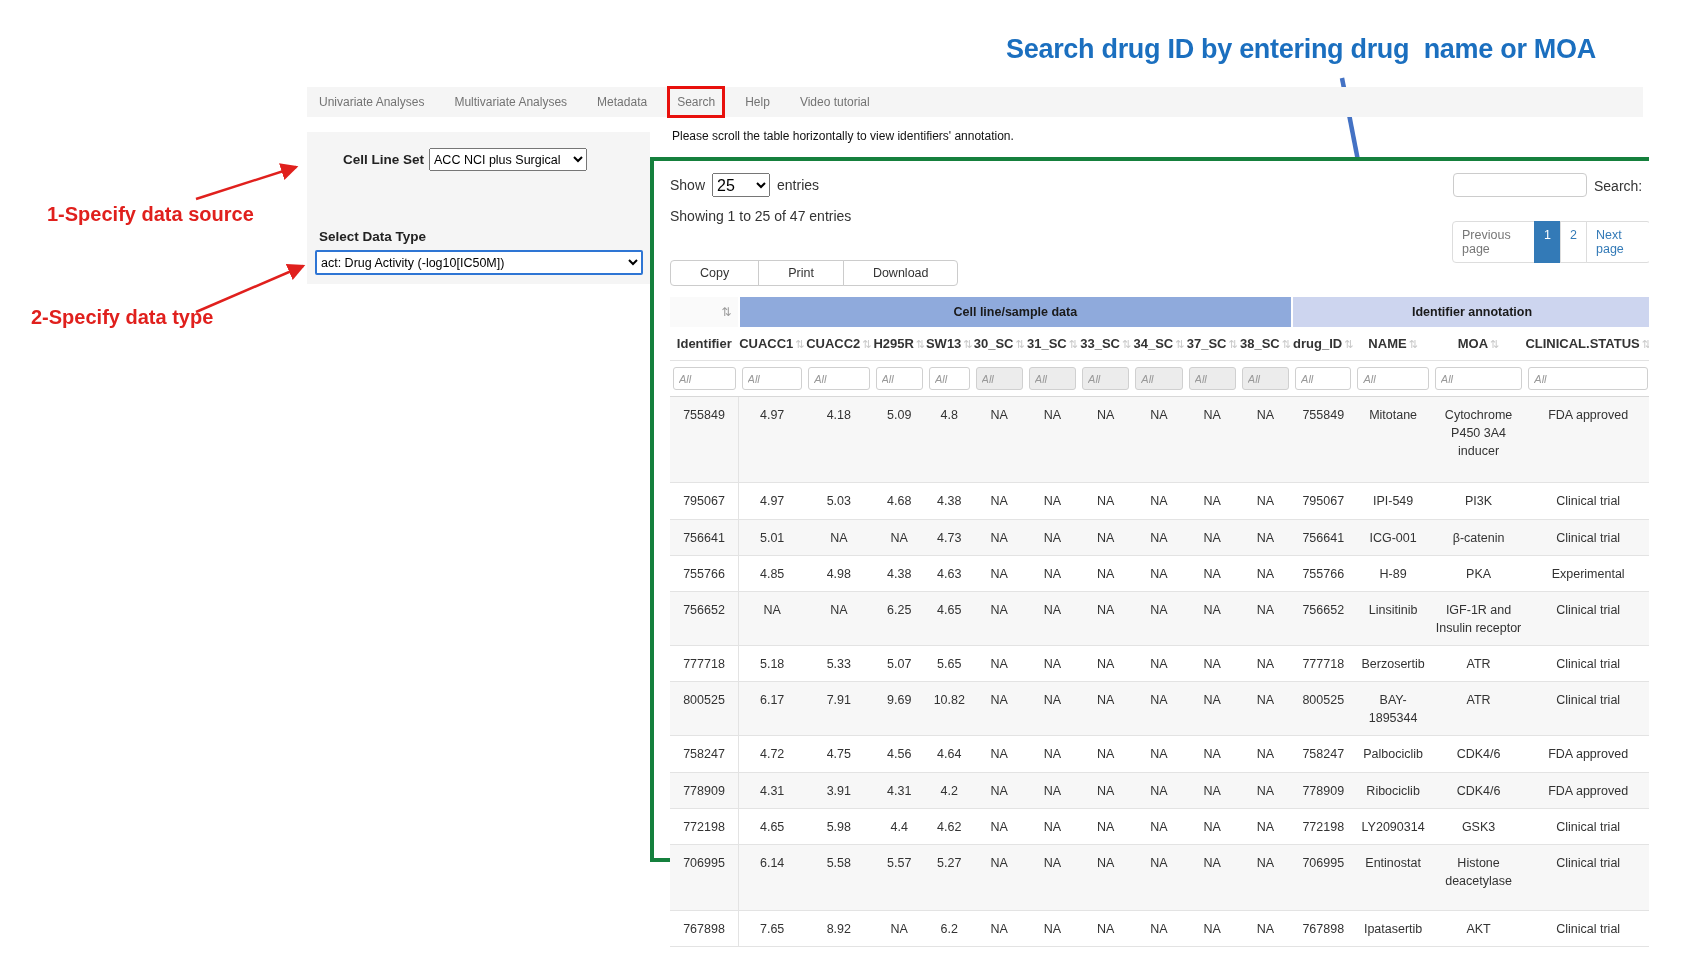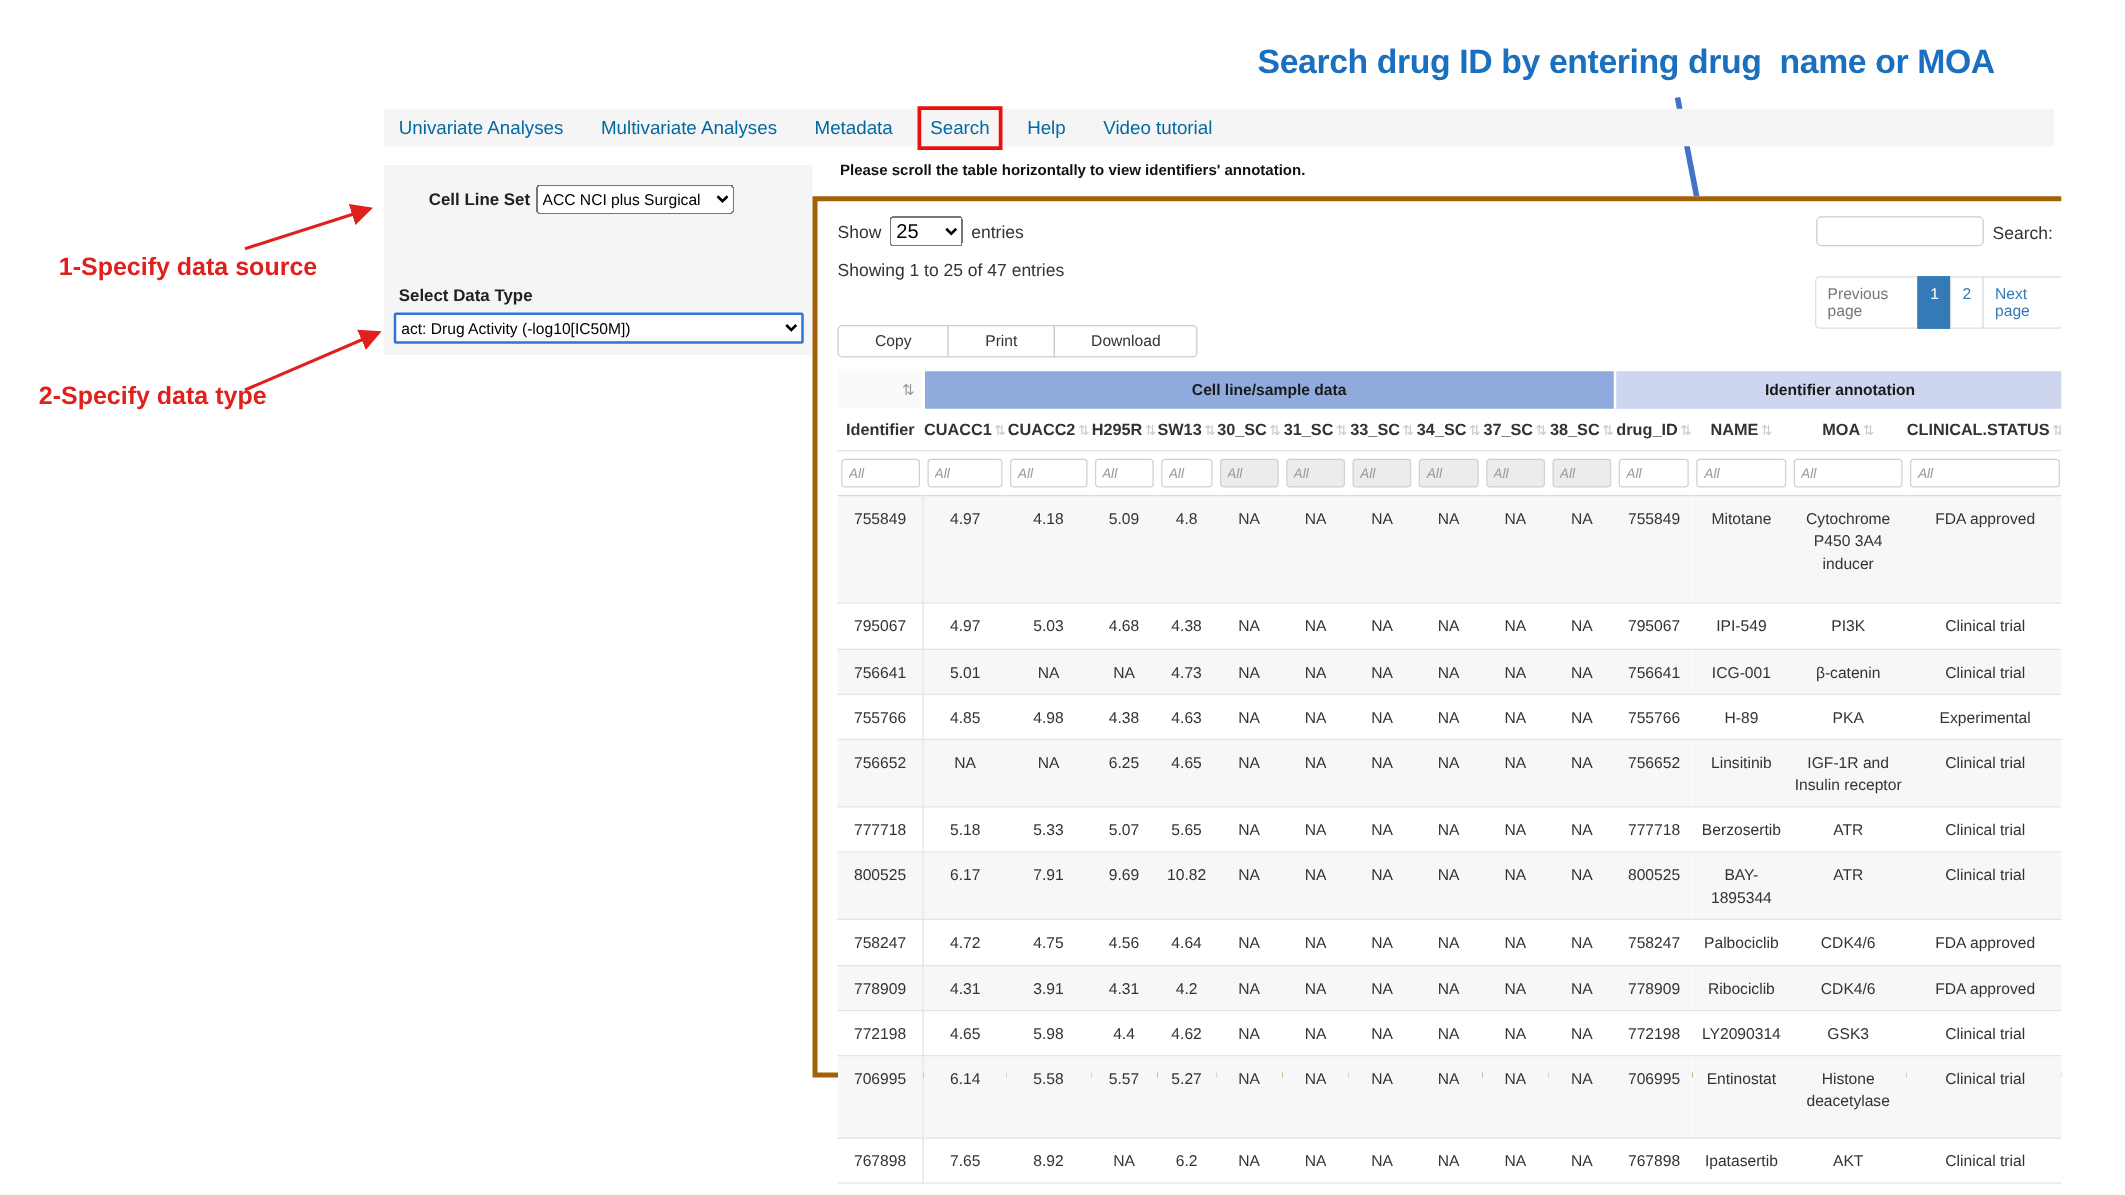--- a/index.html
+++ b/index.html
@@ -10,40 +10,40 @@
   .blue-note{position:absolute;left:1006px;top:34px;font-size:27px;font-weight:bold;
              color:#1b6fbf;white-space:pre;letter-spacing:-0.3px;}
   .red-note{position:absolute;font-size:20px;font-weight:bold;color:#e0201d;white-space:pre;}
   .red-note.n1{left:47px;top:203px;}
   .red-note.n2{left:31px;top:306px;}
   svg.overlay{position:absolute;left:0;top:0;pointer-events:none;}
 
   
   .navbar{position:absolute;left:307px;top:87px;width:1336px;height:30px;background:#f5f5f5;
           display:flex;align-items:center;gap:26px;padding-left:10px;box-sizing:border-box;}
-  .nav-item{font-size:15px;color:#0369a1;cursor:pointer;position:relative;padding:2px 2px;}
+  .nav-item{font-size:12px;color:#737373;cursor:pointer;position:relative;padding:2px 2px;}
   .nav-item.active::after{content:"";position:absolute;left:-8px;right:-8px;top:-7px;bottom:-7px;
           border:3px solid #e8100c;}
 
   
   .side-panel{position:absolute;left:307px;top:132px;width:343px;height:152px;background:#f5f5f5;}
   .cls-row{position:absolute;left:12px;top:16px;display:flex;align-items:center;margin-left:24px;}
   .lbl{font-size:13.5px;font-weight:bold;color:#222;}
   .cls-row select{margin-left:5px;width:158px;height:23px;font-size:12.5px;
        font-family:"Liberation Sans",sans-serif;}
   .dtype-lbl{position:absolute;left:12px;top:97px;}
   .dtype-sel{position:absolute;left:8px;top:118px;width:328px;height:25px;
        border:2px solid #2e75d4;border-radius:2px;font-size:12.5px;background:#fff;
        font-family:"Liberation Sans",sans-serif;}
 
-  .scroll-hint{position:absolute;left:672px;top:129px;font-size:12px;font-weight:bold;color:#111;}
+  .scroll-hint{position:absolute;left:672px;top:129px;font-size:12px;font-weight:normal;color:#111;}
 
   
   .dt-container{position:absolute;left:650px;top:157px;width:1005px;height:705px;
-       border:4px solid #a16207;background:#fff;box-sizing:border-box;}
+       border:4px solid #15803d;background:#fff;box-sizing:border-box;}
   .show-row{position:absolute;left:16px;top:12px;font-size:14px;color:#333;
        display:flex;align-items:center;}
   .show-row select{margin:0 7px;width:58px;height:24px;font-size:16px;
        font-family:"Liberation Sans",sans-serif;}
   .search-input{position:absolute;left:799px;top:12px;width:134px;height:24px;border:1px solid #ccc;
        border-radius:4px;box-sizing:border-box;padding:0 6px;font-size:13px;
        font-family:"Liberation Sans",sans-serif;}
   .search-lbl{position:absolute;left:940px;top:17px;font-size:14px;color:#333;}
   .showing-text{position:absolute;left:16px;top:47px;font-size:14px;color:#333;}
 

